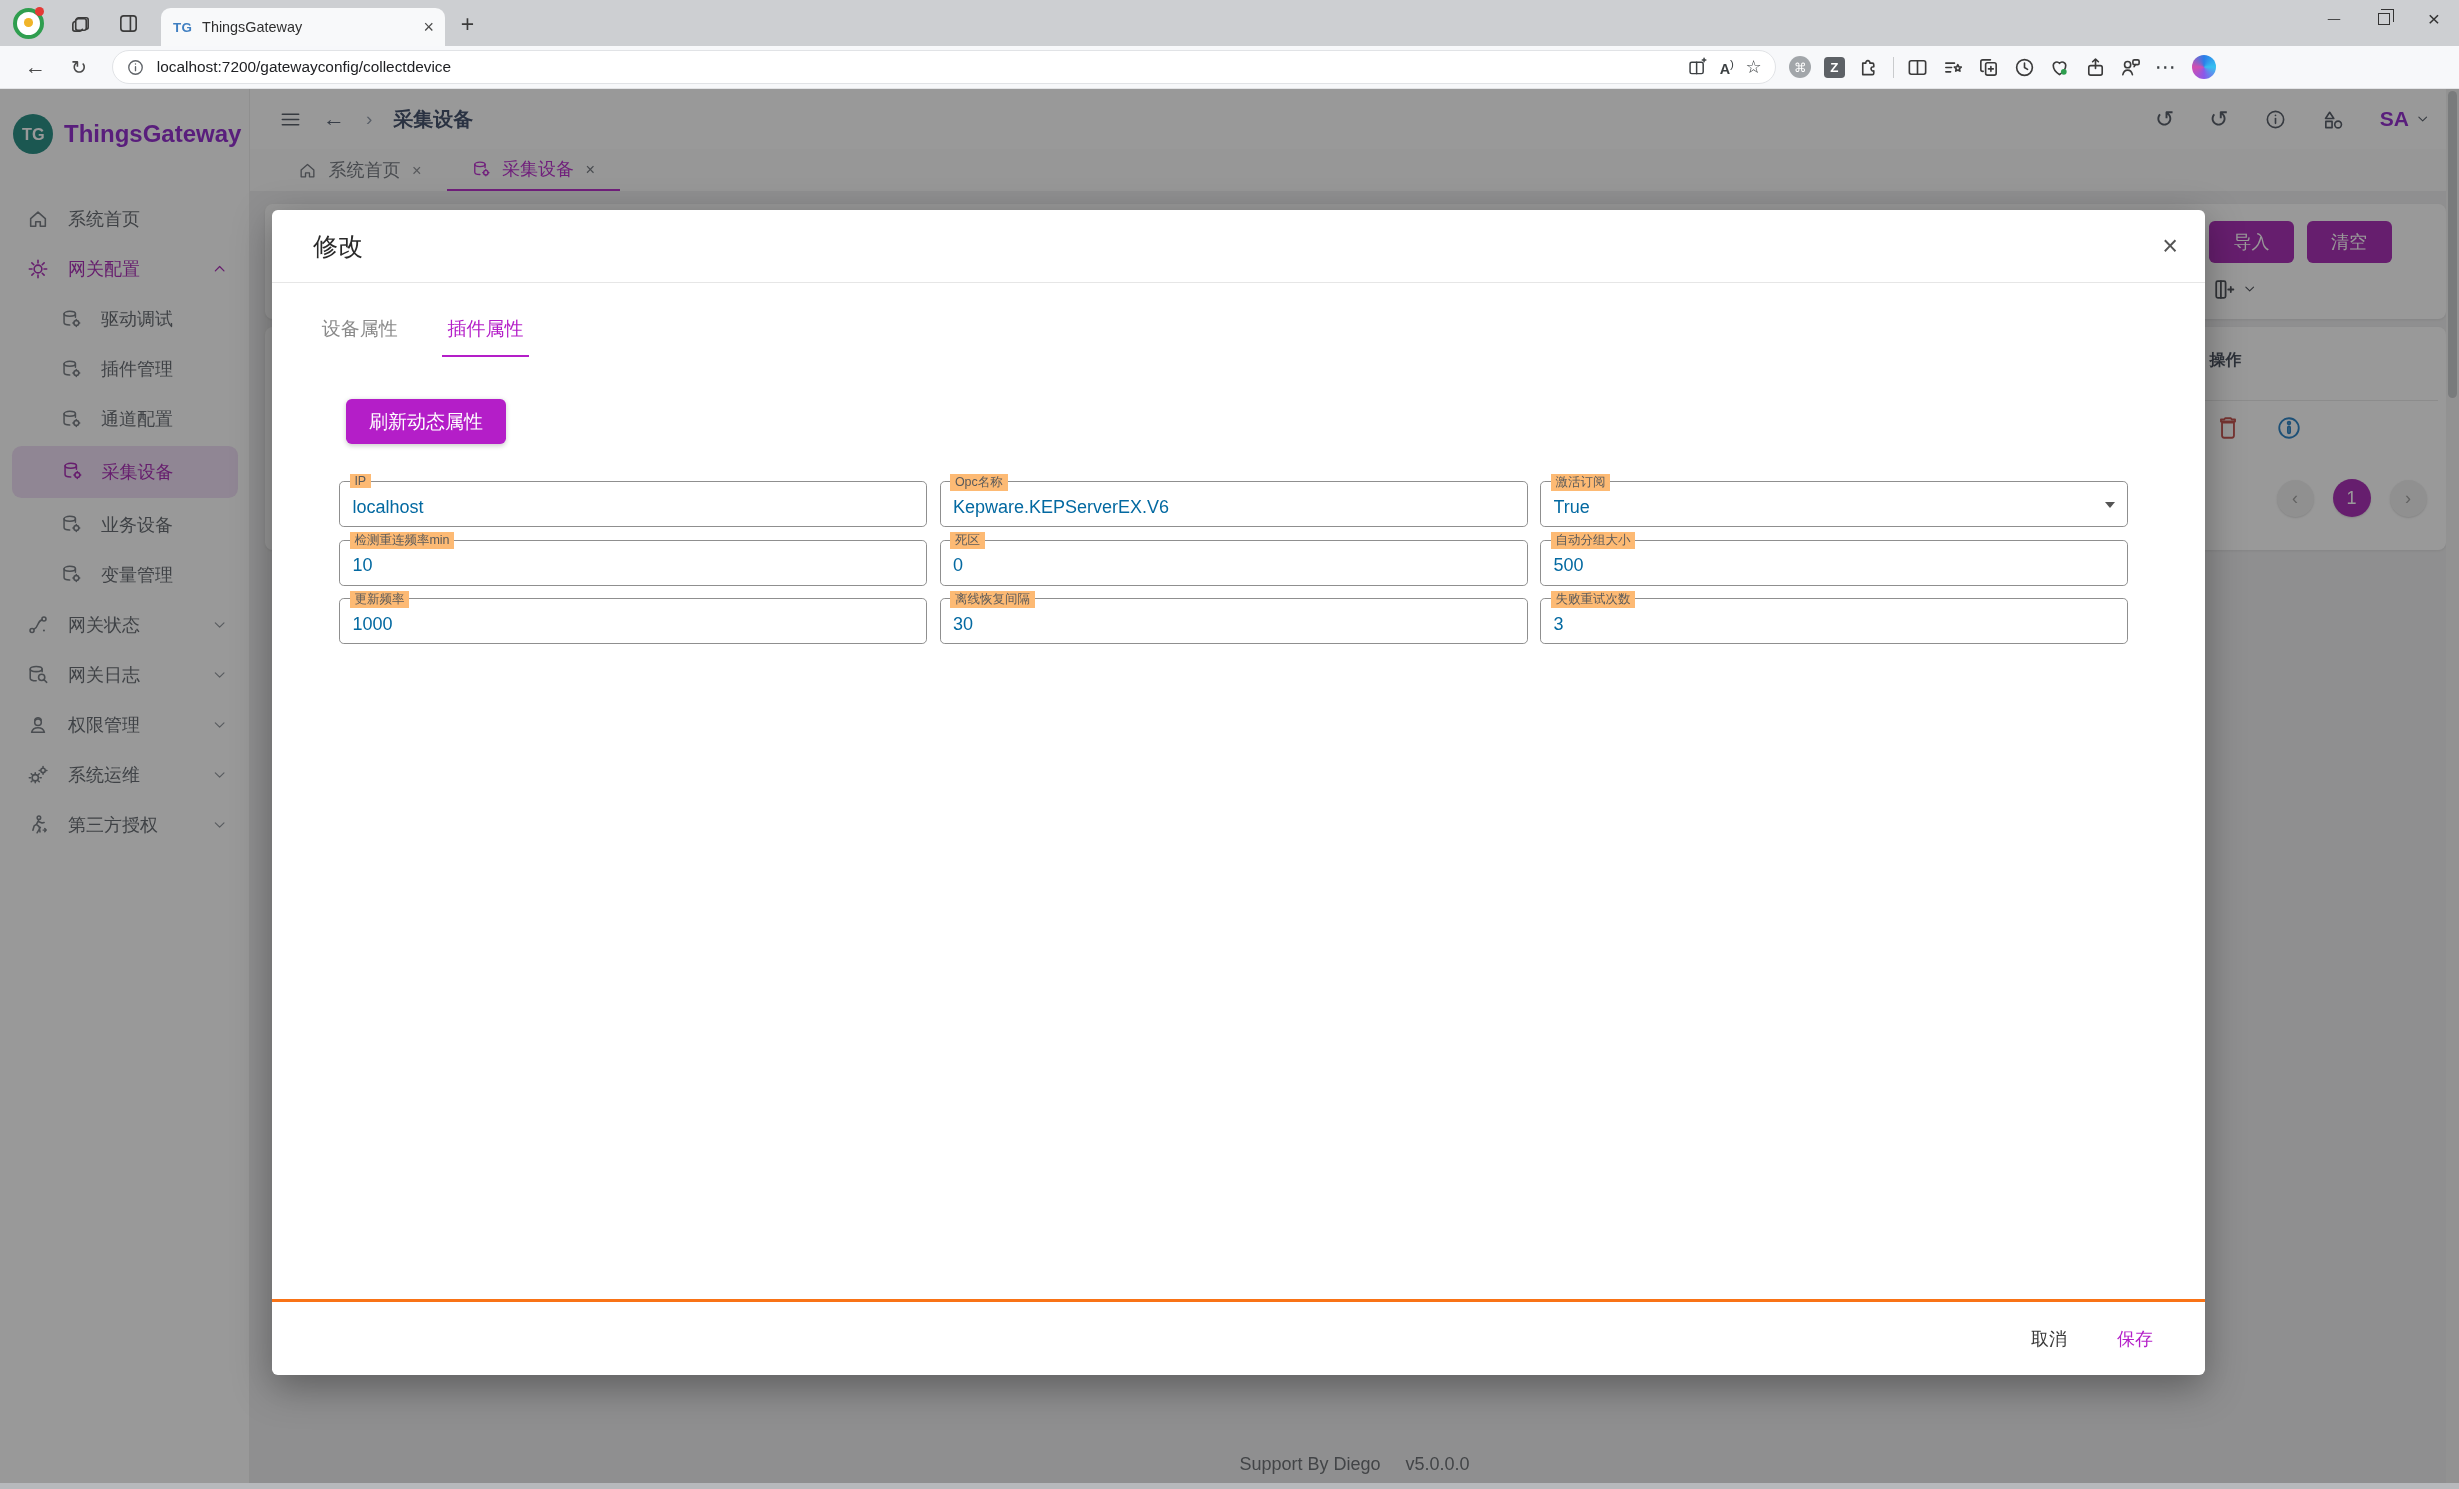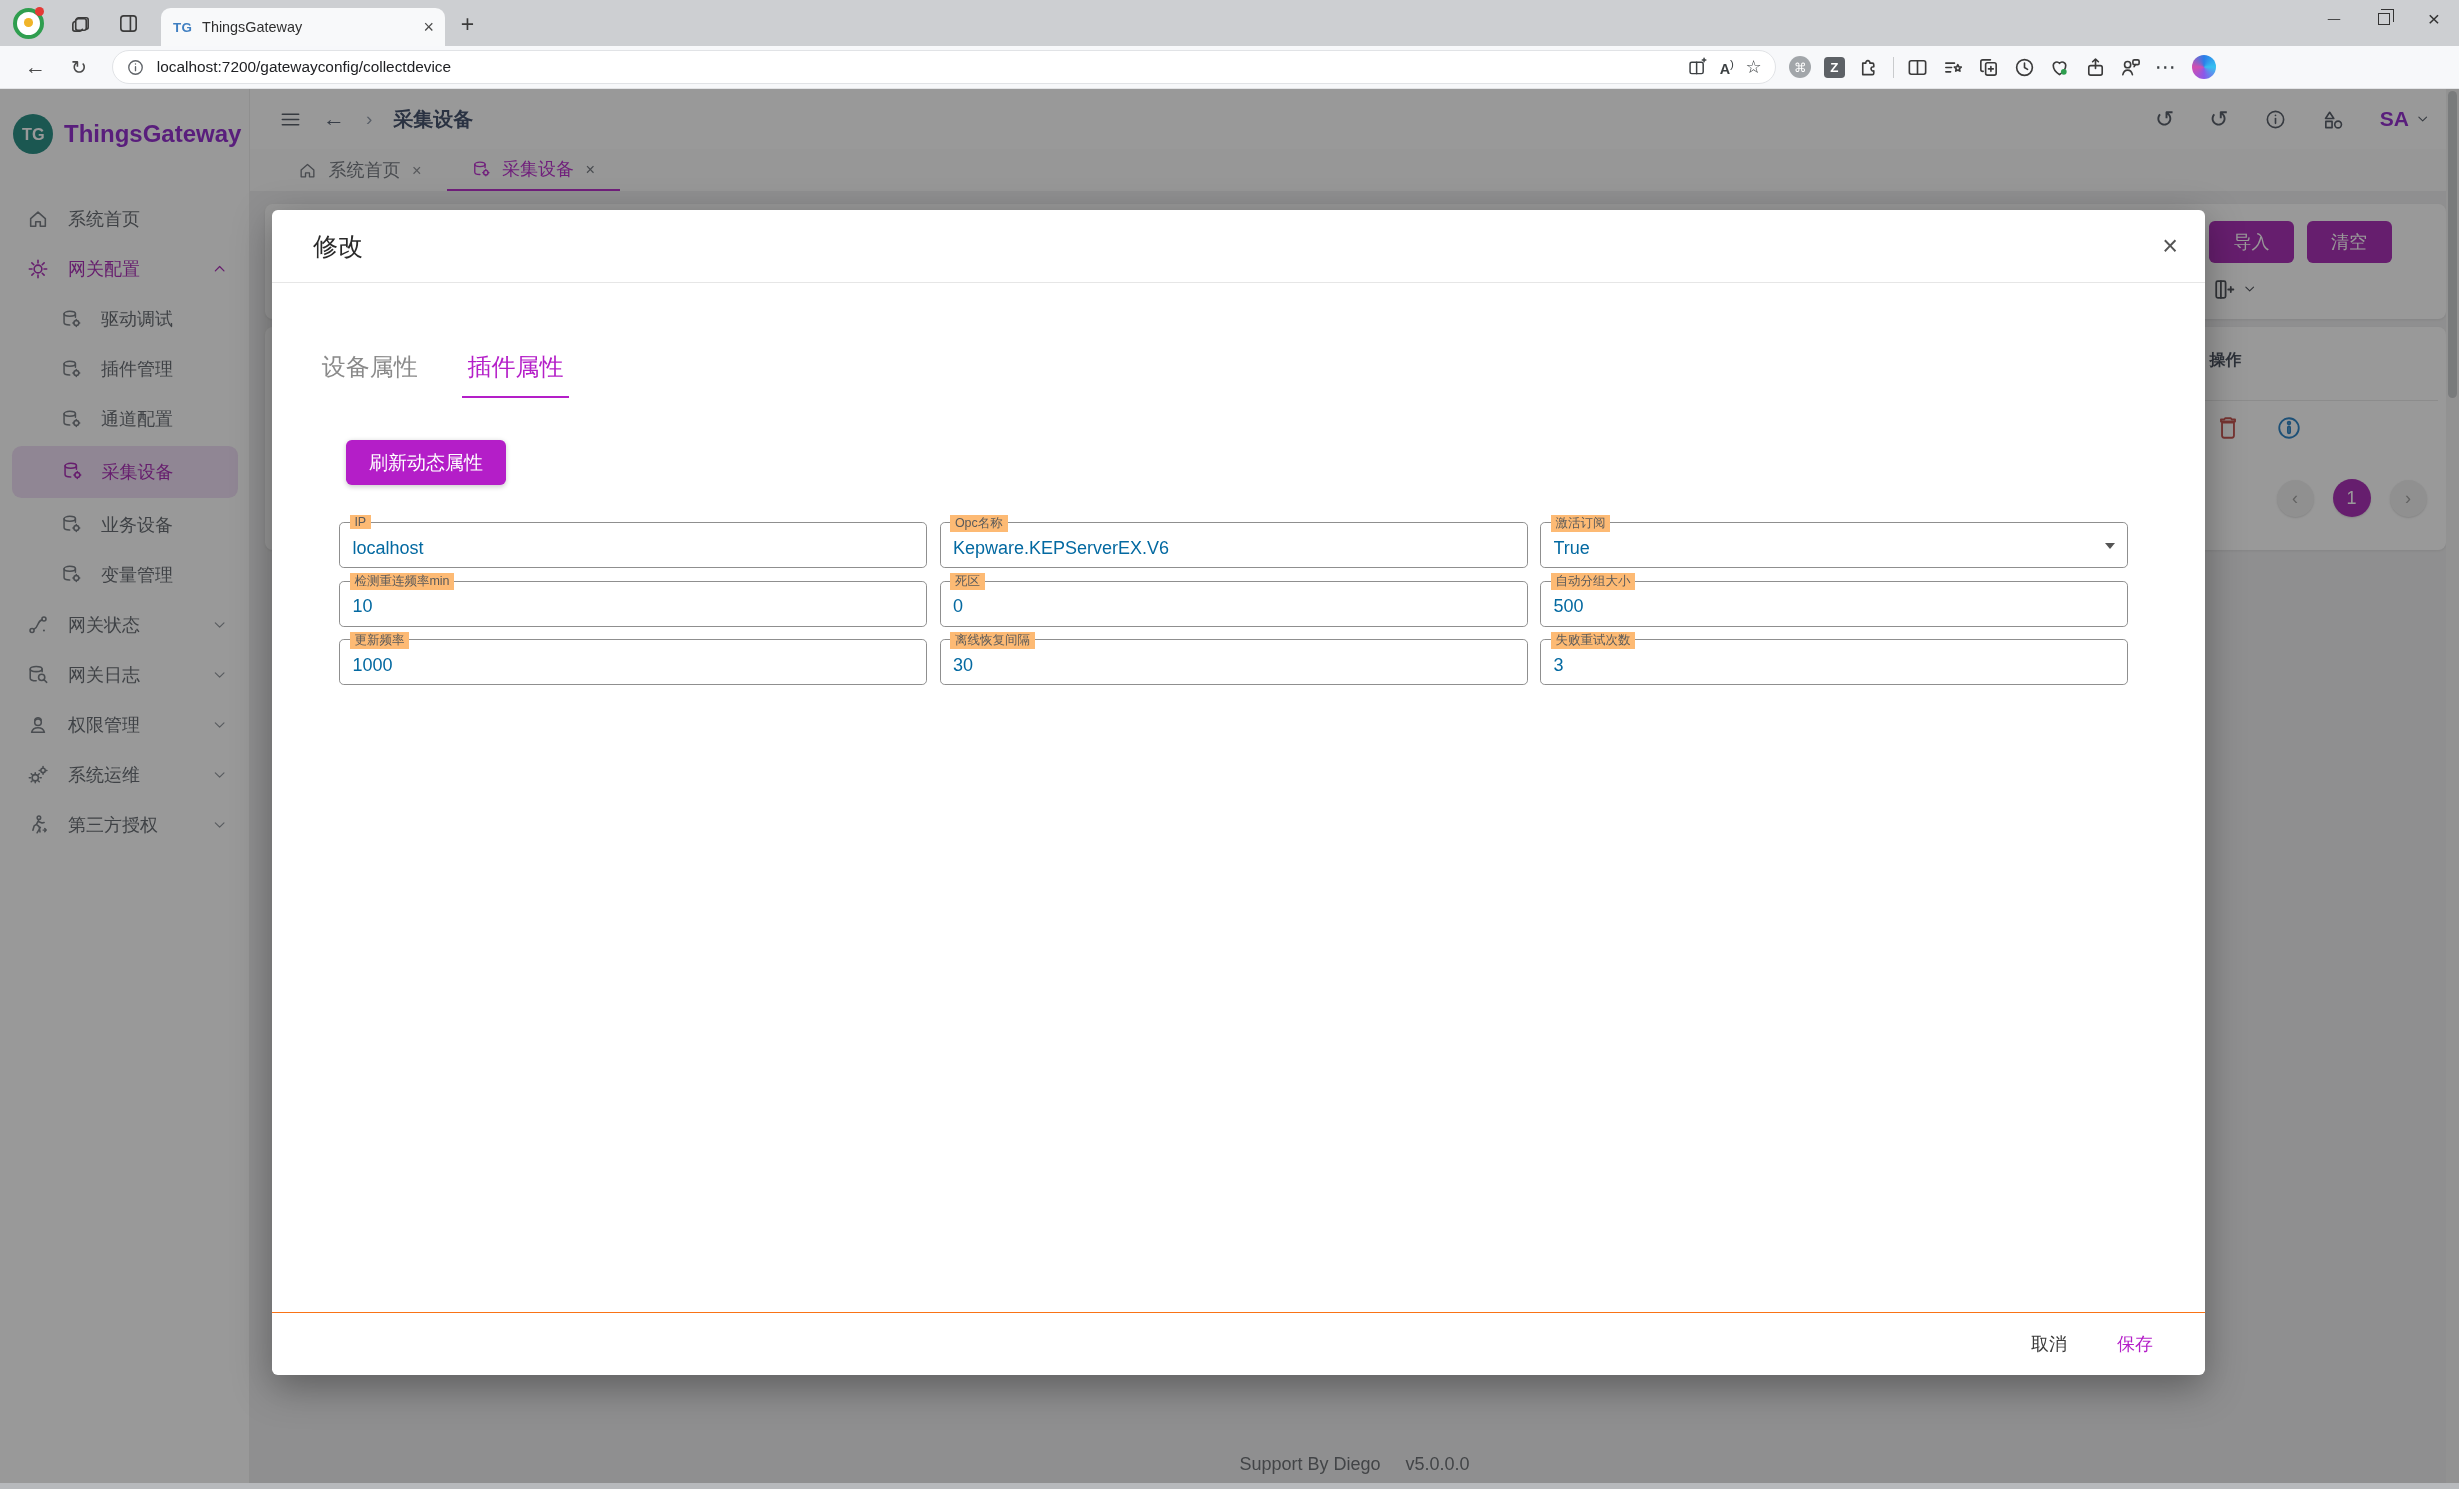--- a/index.html
+++ b/index.html
@@ -136,36 +136,36 @@
   .overlay{ position:absolute; left:0; top:89px; width:2459px; height:1400px;
     background:rgba(33,33,33,.46); z-index:40; }
   .bottom-strip{ position:absolute; left:0; bottom:0; width:2459px; height:5.8px; background:#b7b9bc; z-index:45; }
   .modal{ position:absolute; left:272px; top:210px; width:1933px; height:1165px; z-index:50;
     background:#fff; border-radius:5.8px; box-shadow:0 11.5px 38px rgba(0,0,0,.35); }
   .modal-header{ height:73px; display:flex; align-items:center; padding:0 27px;
     border-bottom:1px solid #e6e6e6; }
   .modal-title{ font-size:25px; color:#2a2a2a;margin-left:14px; }
   .modal-close{ margin-left:auto; font-size:27px; color:#555; line-height:1; }
   .modal-tabs{ display:flex; gap:38px; margin:33px 0 0 44px; }
-  .mtab{ font-size:24px; color:#8a8a8a; padding:0 5.8px 13.4px 5.8px;margin-top:35px; }
+  .mtab{ font-size:19px; color:#8a8a8a; padding:0 5.8px 13.4px 5.8px; }
   .mtab-active{ color:#b41ec8; border-bottom:2.9px solid #b41ec8; }
   .refresh-btn{ display:inline-block; margin:42px 0 0 74px; height:45px; padding:0 23px;
     background:#b41ec8; color:#fff; border:none; border-radius:5.8px; font-size:19px;
     font-family:inherit; box-shadow:0 1.9px 4.8px rgba(0,0,0,.2); }
   .fields-grid{ display:grid; grid-template-columns:repeat(3,588px); column-gap:12.5px; row-gap:12.5px;
     margin:37px 0 0 67px; }
   .field{ position:relative; height:46px; border:1px solid #8f8f8f; border-radius:4.8px; background:#fff; }
   .field-label{ position:absolute; top:-8.6px; left:9.6px; background:#fdba74; padding:0 4.8px;
     font-size:12.5px; color:#5a5a5a; white-space:nowrap; }
   .field-input{ width:100%; height:100%; border:none; outline:none; background:transparent;
     padding:5.8px 33px 0 12.5px; font-size:18px; color:#0369a1; font-family:inherit; border-radius:4.8px; }
   .select-caret{ position:absolute; right:12.5px; top:20px; width:0; height:0;
     border-left:5.8px solid transparent; border-right:5.8px solid transparent; border-top:6.7px solid #555; }
-  .modal-footer{ position:absolute; left:0; right:0; bottom:0; height:63px;
-    border-top:1px solid #f97316; display:flex; align-items:center; justify-content:flex-end;
+  .modal-footer{ position:absolute; left:0; right:0; bottom:0; height:76px;
+    border-top:3px solid #f97316; display:flex; align-items:center; justify-content:flex-end;
     gap:50px; padding-right:52px; }
   .txt-btn{ background:none; border:none; font-size:18px; font-family:inherit; }
   .cancel-btn{ color:#3a3a3a; }
   .save-btn{ color:#b41ec8; }
 </style>
 </head>
 <body>
 
 <div class="screen">
 

